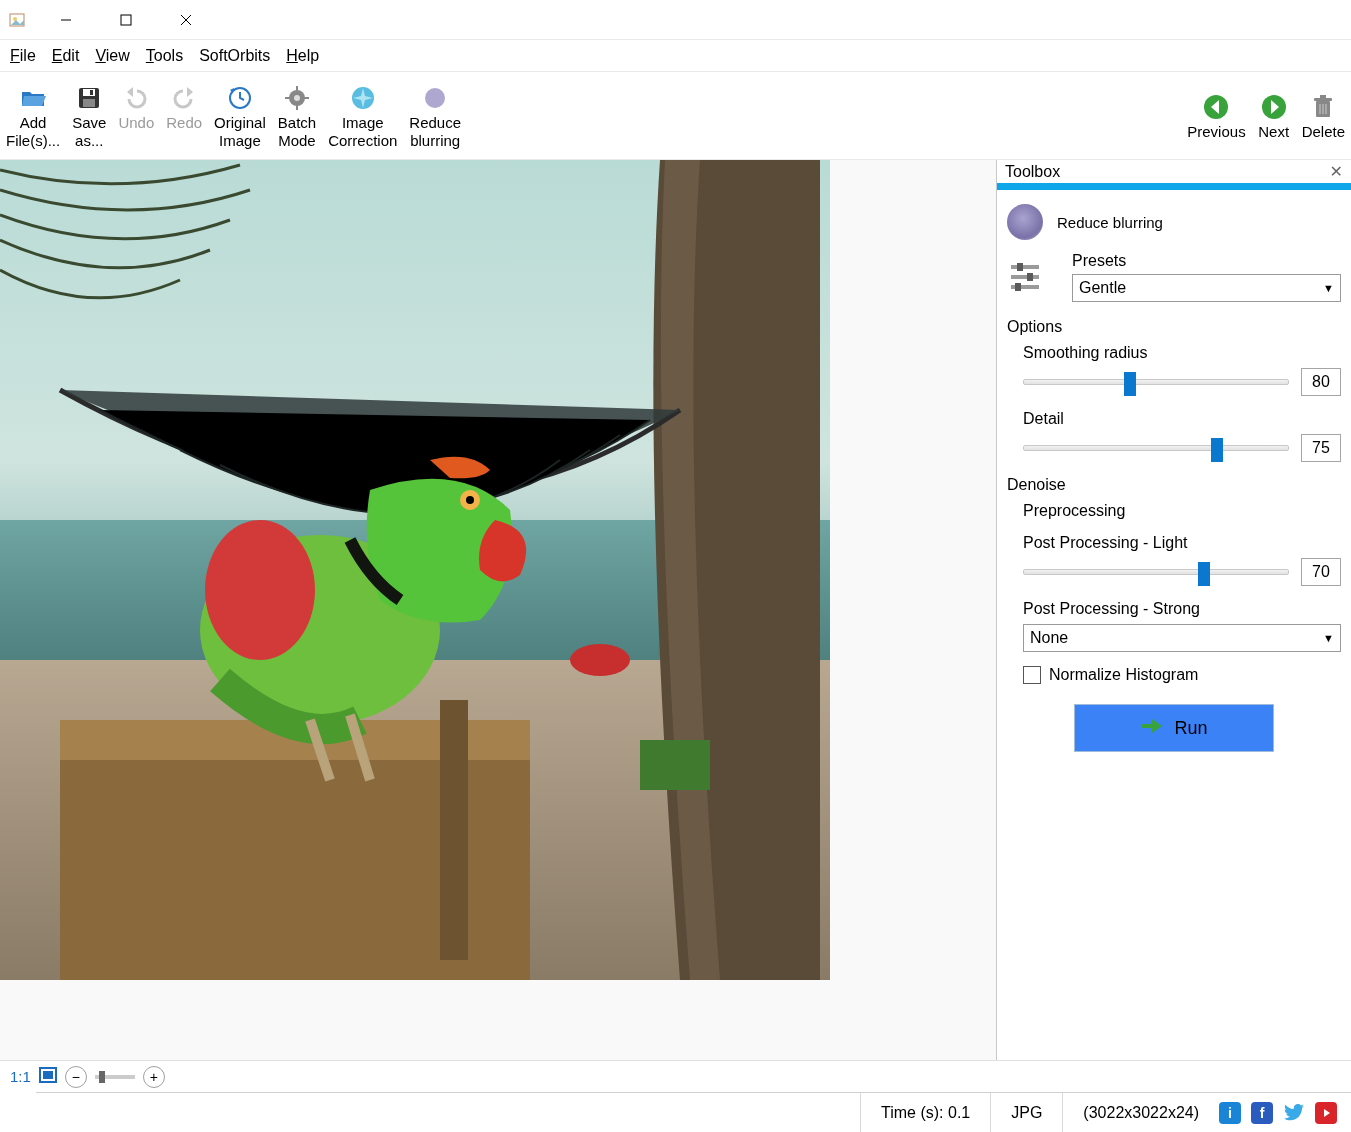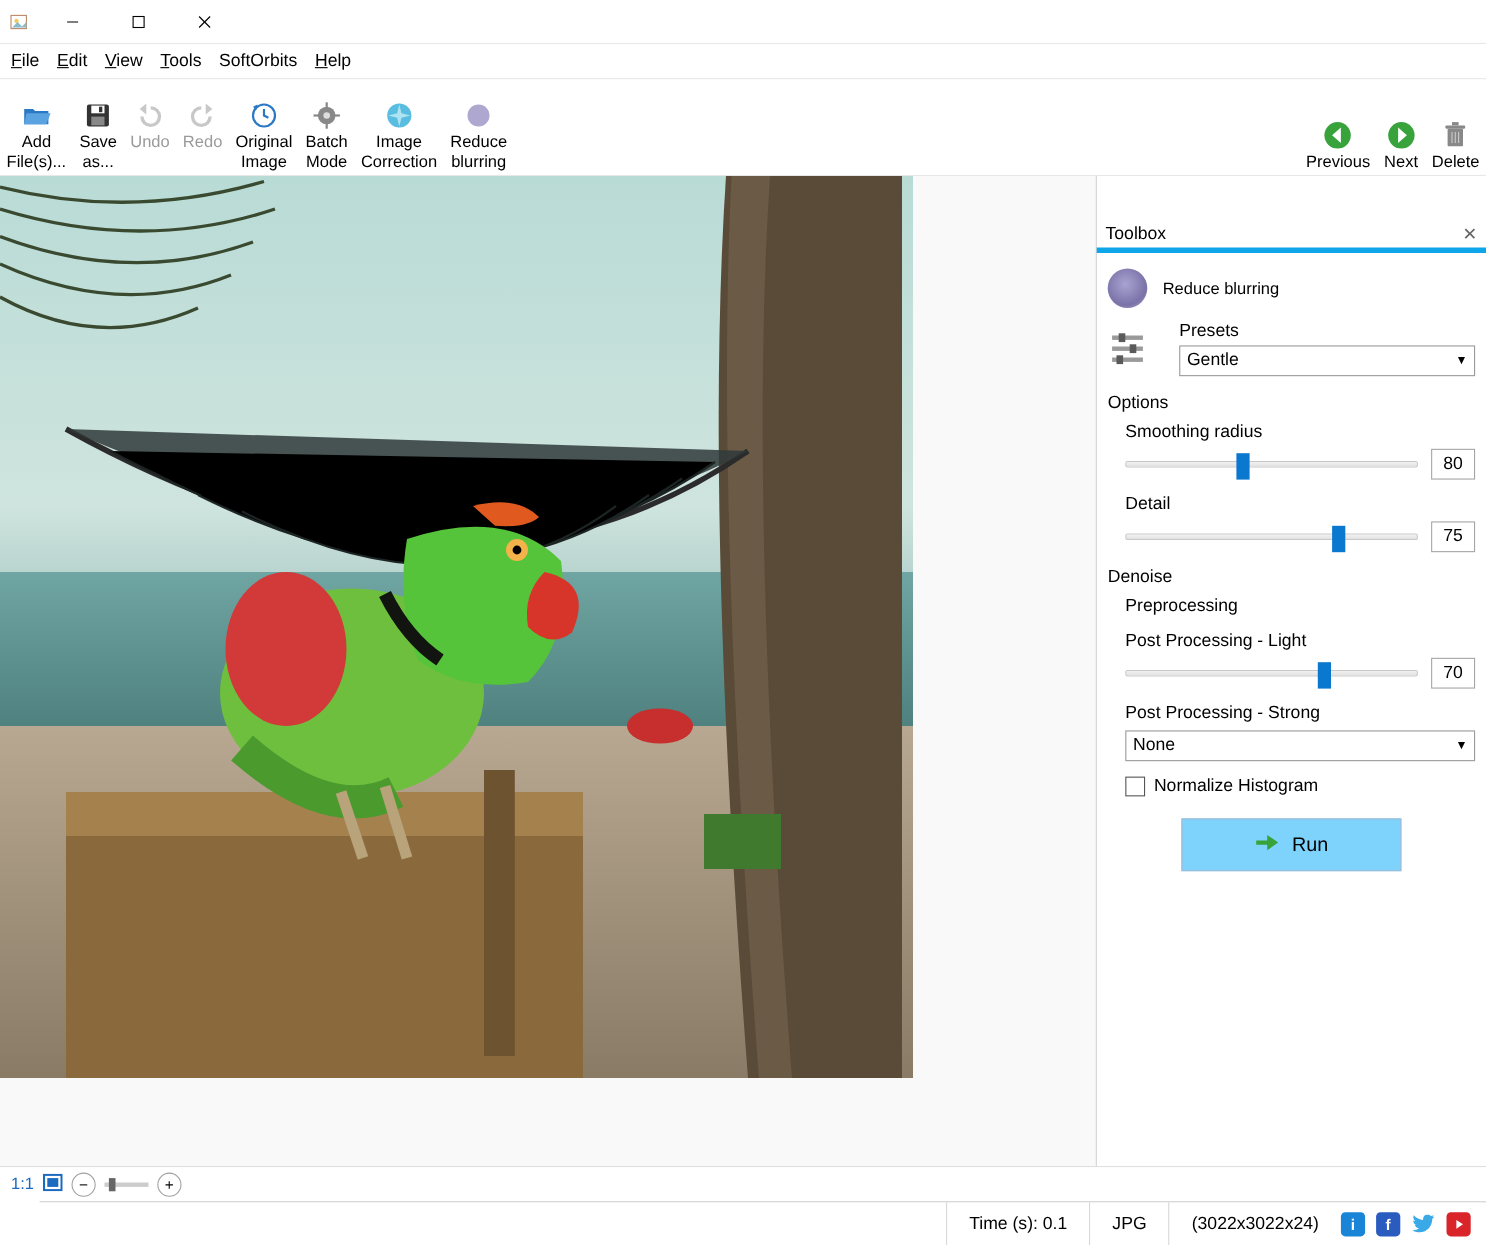--- a/index.html
+++ b/index.html
@@ -11,36 +11,36 @@
 .titlebar .title-text { flex: 1; font-size: 16px; }
 .winbtns { display: flex; }
 .winbtn { width: 60px; height: 40px; display: flex; align-items: center; justify-content: center; }
 
 
 .menubar { height: 32px; display: flex; align-items: center; padding: 0 10px; gap: 16px; font-size: 16px; border-bottom: 1px solid #e8e8e8; }
 .menubar span { cursor: default; }
 .menubar span u { text-decoration: underline; }
 
 
-.toolbar { height: 88px; display: flex; align-items: flex-end; border-bottom: 1px solid #e8e8e8; }
+.toolbar { height: 88px; display: flex; align-items: center; border-bottom: 1px solid #e8e8e8; }
 .toolbar-left { display: flex; }
 .toolbar-right { display: flex; margin-left: auto; }
 .tbtn { display: flex; flex-direction: column; align-items: center; justify-content: flex-start; padding: 4px 6px 2px; min-width: 44px; text-align: center; font-size: 15px; line-height: 1.2; }
 .tbtn .ticon { width: 28px; height: 28px; margin-bottom: 2px; display: flex; align-items: center; justify-content: center; }
 .tbtn.disabled { color: #9a9a9a; }
 .tbtn .lbl { white-space: pre-line; }
 
 
 .main { flex: 1; display: flex; overflow: hidden; background: #f9f9f9; }
 .canvas { position: relative; flex: 1; background: #f9f9f9; overflow: hidden; }
 .canvas .img { position: absolute; top: 0; left: 0; width: 830px; height: 820px; }
 
 
 .toolbox { width: 355px; border-left: 1px solid #c8c8c8; background: #fff; display: flex; flex-direction: column; }
-.toolbox-header { height: 30px; display: flex; align-items: center; padding: 0 8px; border-bottom: 5px solid #0ea5e9; font-size: 16px; margin-top: 40px; }
+.toolbox-header { height: 30px; display: flex; align-items: center; padding: 0 8px; border-bottom: 7px solid #0ea5e9; font-size: 16px; }
 .toolbox-header .close { margin-left: auto; font-size: 16px; color: #666; }
 .toolbox-body { padding: 14px 10px; }
 .mode-row { display: flex; align-items: center; gap: 14px; margin-bottom: 12px; }
 .mode-icon { width: 36px; height: 36px; border-radius: 50%; background: radial-gradient(circle at 45% 40%, #a9a3d0 0%, #7a72a8 65%, #bbb8d8 100%); }
 .preset-row { display: flex; align-items: center; gap: 29px; margin-bottom: 16px; }
 .preset-icon { width: 36px; height: 36px; }
 .preset-col { flex: 1; }
 .preset-col .preset-label { font-size: 16px; margin-bottom: 4px; }
 .combo { display: flex; align-items: center; justify-content: space-between; border: 1px solid #9a9a9a; height: 28px; padding: 0 6px; font-size: 16px; background: #fff; }
 .combo .caret { font-size: 11px; }
@@ -49,21 +49,21 @@
 .ctrl-row { margin: 0 0 14px 16px; }
 .ctrl-label { font-size: 16px; margin-bottom: 6px; }
 .slider-row { display: flex; align-items: center; gap: 12px; }
 .slider-track { flex: 1; height: 6px; background: linear-gradient(#f1f1f1,#e2e2e2); border: 1px solid #c8c8c8; border-radius: 2px; position: relative; }
 .slider-thumb { position: absolute; top: -8px; width: 12px; height: 24px; background: #0b78d0; }
 .slider-val { width: 40px; height: 28px; border: 1px solid #a5a5a5; display: flex; align-items: center; justify-content: center; font-size: 16px; background: #fff; }
 
 .checkbox-row { display: flex; align-items: center; gap: 8px; margin: 8px 0 20px 16px; font-size: 16px; }
 .checkbox { width: 18px; height: 18px; border: 1px solid #555; background: #fff; }
 
-.run-btn { width: 200px; height: 48px; margin: 0 auto; border: 1px solid #9fbcd8; background: #7dd3fc; display: flex; align-items: center; justify-content: center; gap: 10px; font-size: 18px; }
+.run-btn { width: 200px; height: 48px; margin: 0 auto; border: 1px solid #9fbcd8; background: #3b82f6; display: flex; align-items: center; justify-content: center; gap: 10px; font-size: 18px; }
 
 
 .bottom { height: 32px; display: flex; align-items: center; padding: 0 10px; border-top: 1px solid #e0e0e0; font-size: 15px; }
 .bottom .zoom-group { display: flex; align-items: center; gap: 8px; }
 .zoombtn { width: 22px; height: 22px; border: 1px solid #a0a0a0; border-radius: 50%; display: flex; align-items: center; justify-content: center; font-size: 14px; }
 .zoom-track { width: 40px; height: 4px; background: #ccc; position: relative; }
 .zoom-track .knob { position: absolute; left: 4px; top: -4px; width: 6px; height: 12px; background: #666; }
 
 
 .statusbar { height: 40px; display: flex; align-items: center; border-top: 1px solid #d0d0d0; font-size: 16px; margin-left: 36px; }

